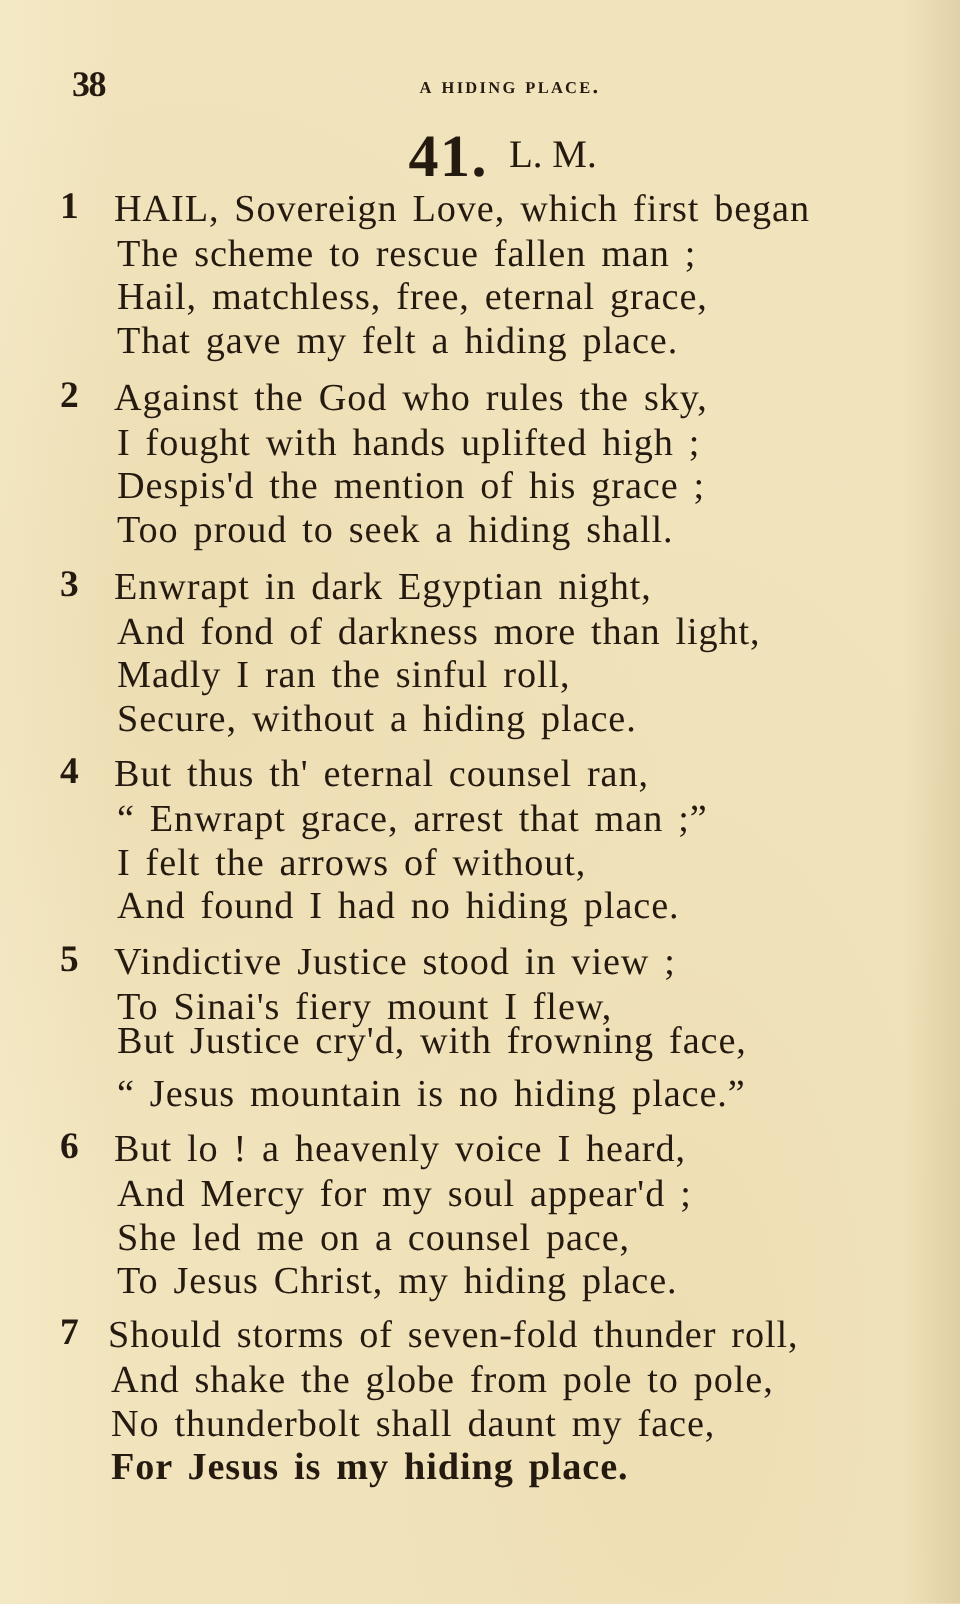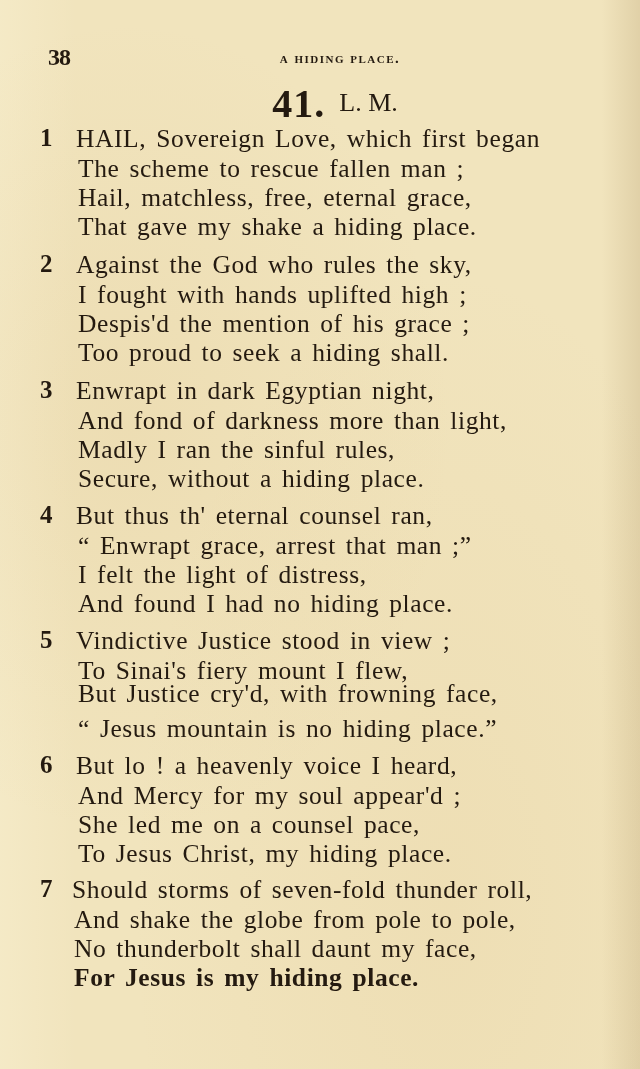--- a/index.html
+++ b/index.html
@@ -49,44 +49,44 @@
 
 <div class="hymn-heading">
   <span class="hymn-number">41.</span><span class="hymn-meter">L. M.</span>
 </div>
 
 <div class="stanza" style="top:124px">
   <span class="stanza-num" style="top:0">1</span>
   <div class="line first-line" style="top:0">HAIL, Sovereign Love, which first began</div>
   <div class="line cont-line" style="top:30px">The scheme to rescue fallen man ;</div>
   <div class="line cont-line" style="top:59px">Hail, matchless, free, eternal grace,</div>
-  <div class="line cont-line" style="top:88px">That gave my shake a hiding place.</div>
+  <div class="line cont-line" style="top:88px">That gave my felt a hiding place.</div>
 </div>
 
 <div class="stanza" style="top:250px">
   <span class="stanza-num" style="top:0">2</span>
   <div class="line first-line" style="top:0">Against the God who rules the sky,</div>
   <div class="line cont-line" style="top:30px">I fought with hands uplifted high ;</div>
   <div class="line cont-line" style="top:59px">Despis'd the mention of his grace ;</div>
   <div class="line cont-line" style="top:88px">Too proud to seek a hiding shall.</div>
 </div>
 
 <div class="stanza" style="top:376px">
   <span class="stanza-num" style="top:0">3</span>
   <div class="line first-line" style="top:0">Enwrapt in dark Egyptian night,</div>
   <div class="line cont-line" style="top:30px">And fond of darkness more than light,</div>
-  <div class="line cont-line" style="top:59px">Madly I ran the sinful rules,</div>
+  <div class="line cont-line" style="top:59px">Madly I ran the sinful roll,</div>
   <div class="line cont-line" style="top:88px">Secure, without a hiding place.</div>
 </div>
 
 <div class="stanza" style="top:501px">
   <span class="stanza-num" style="top:0">4</span>
   <div class="line first-line" style="top:0">But thus th' eternal counsel ran,</div>
   <div class="line cont-line" style="top:30px">“ Enwrapt grace, arrest that man ;”</div>
-  <div class="line cont-line" style="top:59px">I felt the light of distress,</div>
+  <div class="line cont-line" style="top:59px">I felt the arrows of without,</div>
   <div class="line cont-line" style="top:88px">And found I had no hiding place.</div>
 </div>
 
 <div class="stanza" style="top:626px">
   <span class="stanza-num" style="top:0">5</span>
   <div class="line first-line" style="top:0">Vindictive Justice stood in view ;</div>
   <div class="line cont-line" style="top:30px">To Sinai's fiery mount I flew,</div>
   <div class="line cont-line" style="top:53px">But Justice cry'd, with frowning face,</div>
   <div class="line cont-line" style="top:88px">“ Jesus mountain is no hiding place.”</div>
 </div>

